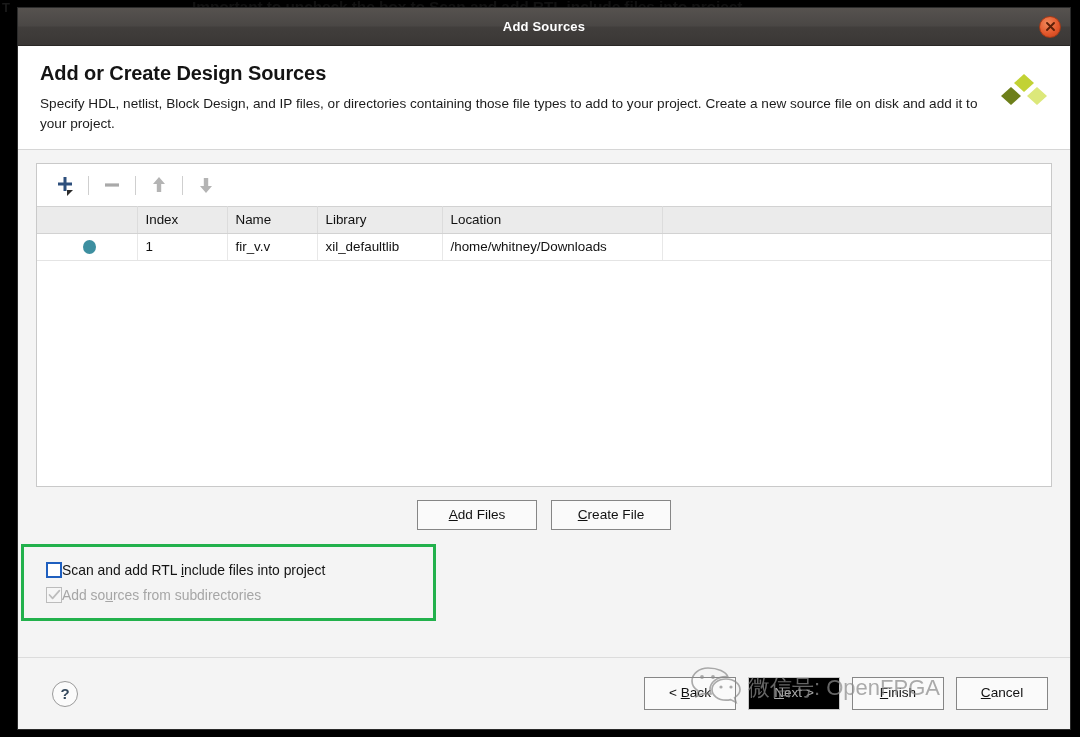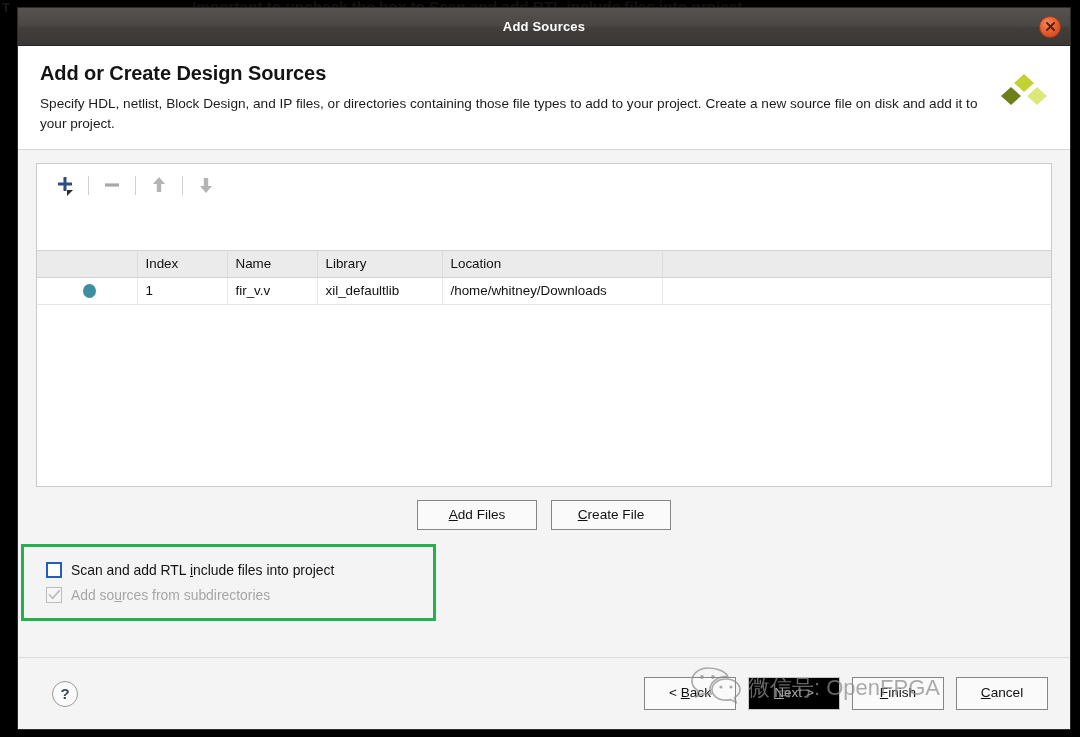--- a/index.html
+++ b/index.html
@@ -155,21 +155,20 @@
     height: 19px;
     background: #cfcfcf;
     margin: 0 5px;
   }
 
   
   .tbl {
     width: 100%;
     border-collapse: collapse;
     table-layout: fixed;
-    margin-top: 44px;
   }
   .tbl th {
     background: #ebebeb;
     border-top: 1px solid #d2d2d2;
     border-bottom: 1px solid #d2d2d2;
     border-right: 1px solid #dcdcdc;
     font-size: 13.4px;
     font-weight: 400;
     color: #111111;
     text-align: left;
@@ -238,21 +237,20 @@
     margin-top: 14px;
     margin-left: -15px;
     width: 415px;
     border: 3px solid #22b14c;
     padding: 10px 12px 11px 22px;
     flex: 0 0 auto;
   }
   .opt-row {
     display: flex;
     align-items: center;
-    gap: 9px;
     height: 25px;
   }
   .cbx {
     width: 16px;
     height: 16px;
     border: 1px solid #6f6f6f;
     background: #ffffff;
     flex: 0 0 16px;
     display: flex;
     align-items: center;

